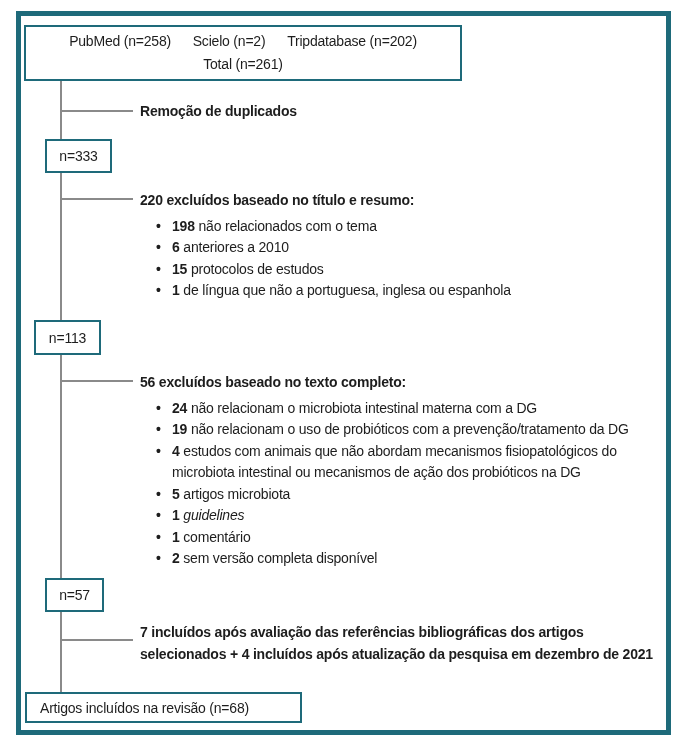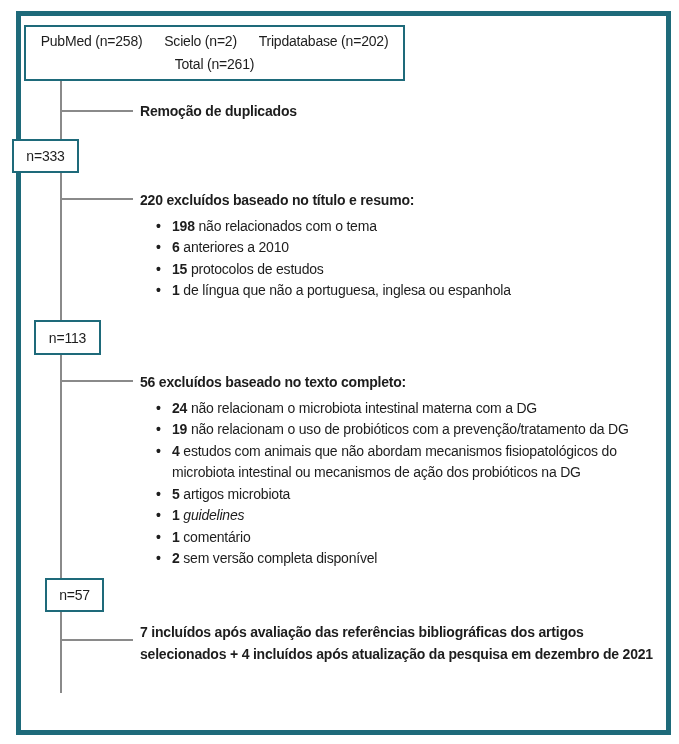--- a/index.html
+++ b/index.html
@@ -28,32 +28,32 @@
   .vline { width: 2px; }
   .hline { height: 2px; }
 
   .box {
     position: absolute;
     background: #ffffff;
     border: 2px solid #1e6a7a;
   }
 
   .top-box {
-    left: 24px; top: 25px; width: 381px; height: 56px;
+    left: 24px; top: 25px; width: 438px; height: 56px;
     display: flex; flex-direction: column;
     align-items: center; justify-content: center;
     line-height: 23px;
   }
   .top-box .src-row span { margin: 0 9px; white-space: nowrap; }
 
   .count-box {
     display: flex; align-items: center; justify-content: center;
     line-height: 14px;
   }
-  .count-333 { left: 12px; top: 139px; width: 67px; height: 34px; }
+  .count-333 { left: 45px; top: 139px; width: 67px; height: 34px; }
   .count-113 { left: 34px; top: 320px; width: 67px; height: 35px; }
   .count-57  { left: 27px; top: 578px; width: 59px; height: 34px; margin-left: 18px; }
 
   .final-box {
     left: 25px; top: 692px; width: 277px; height: 31px;
     display: flex; align-items: center;
     padding-left: 13px;
   }
 
   .branch-label {
@@ -129,14 +129,15 @@
       <li><b>4</b> <span>estudos com animais que não abordam mecanismos fisiopatológicos do microbiota intestinal ou mecanismos de ação dos probióticos na DG</span></li>
       <li><b>5</b> <span>artigos microbiota</span></li>
       <li><b>1</b> <span class="it">guidelines</span></li>
       <li><b>1</b> <span>comentário</span></li>
       <li><b>2</b> <span>sem versão completa disponível</span></li>
     </ul>
   </div>
 
   <div class="branch-label label-inclusion">7 incluídos após avaliação das referências bibliográficas dos artigos selecionados + 4 incluídos após atualização da pesquisa em dezembro de 2021</div>
 
+  <div class="box final-box">Artigos incluídos na revisão (n=68)</div>
 
 </div>
 
 </body></html>

